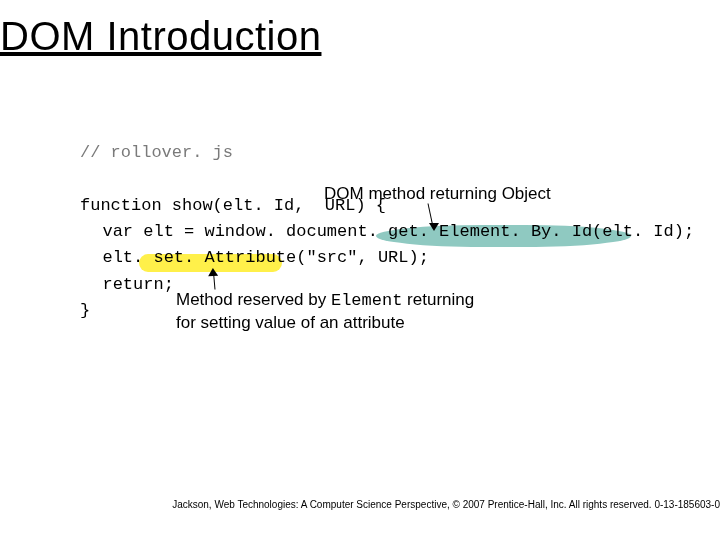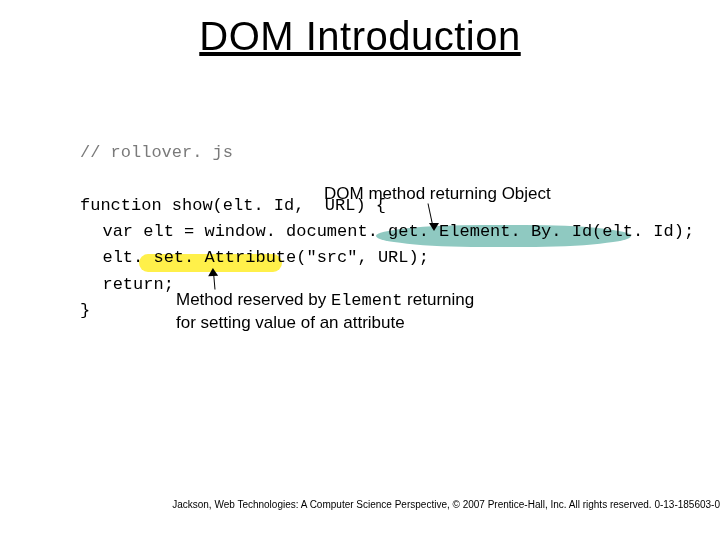--- a/index.html
+++ b/index.html
@@ -16,21 +16,20 @@
   .slide {
     position: relative;
     width: 720px;
     height: 540px;
   }
   .title {
     position: absolute;
     top: 14px;
     left: 0;
     width: 100%;
-    text-align: center;
     font-size: 40px;
     font-weight: 400;
     text-decoration: underline;
     letter-spacing: 0.5px;
   }
   .code-block {
     position: absolute;
     top: 140px;
     left: 80px;
     font-family: "Courier New", Courier, monospace;

